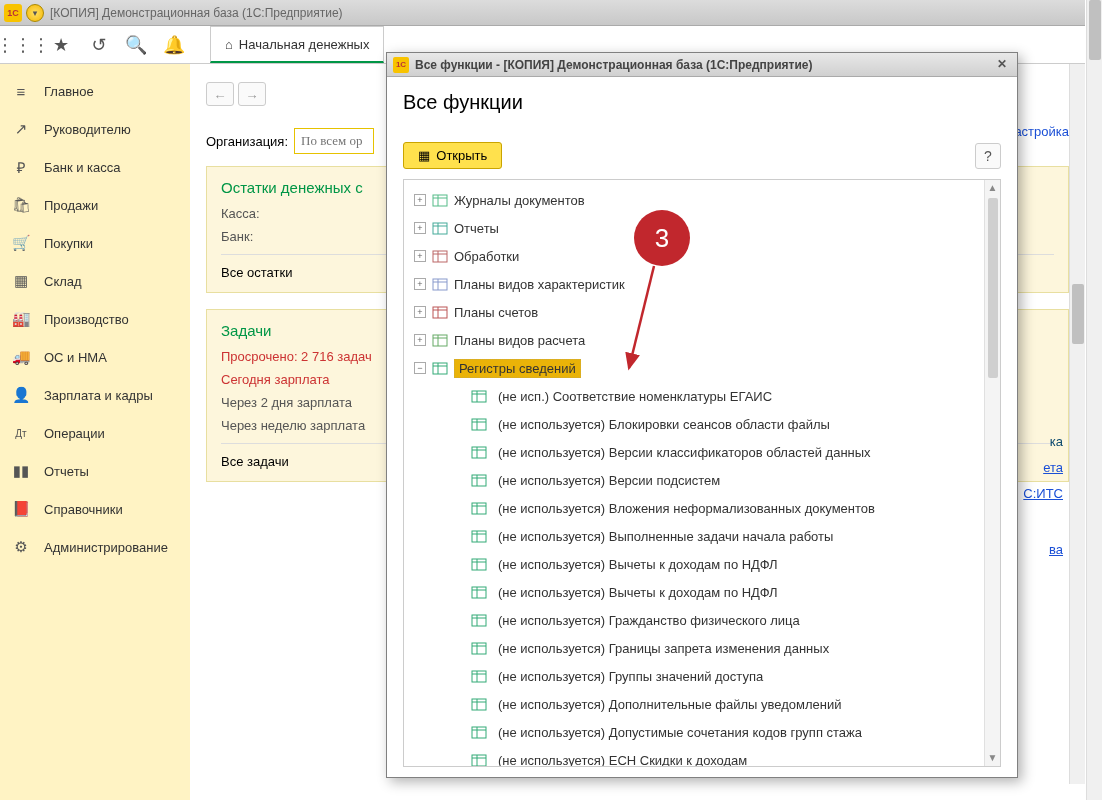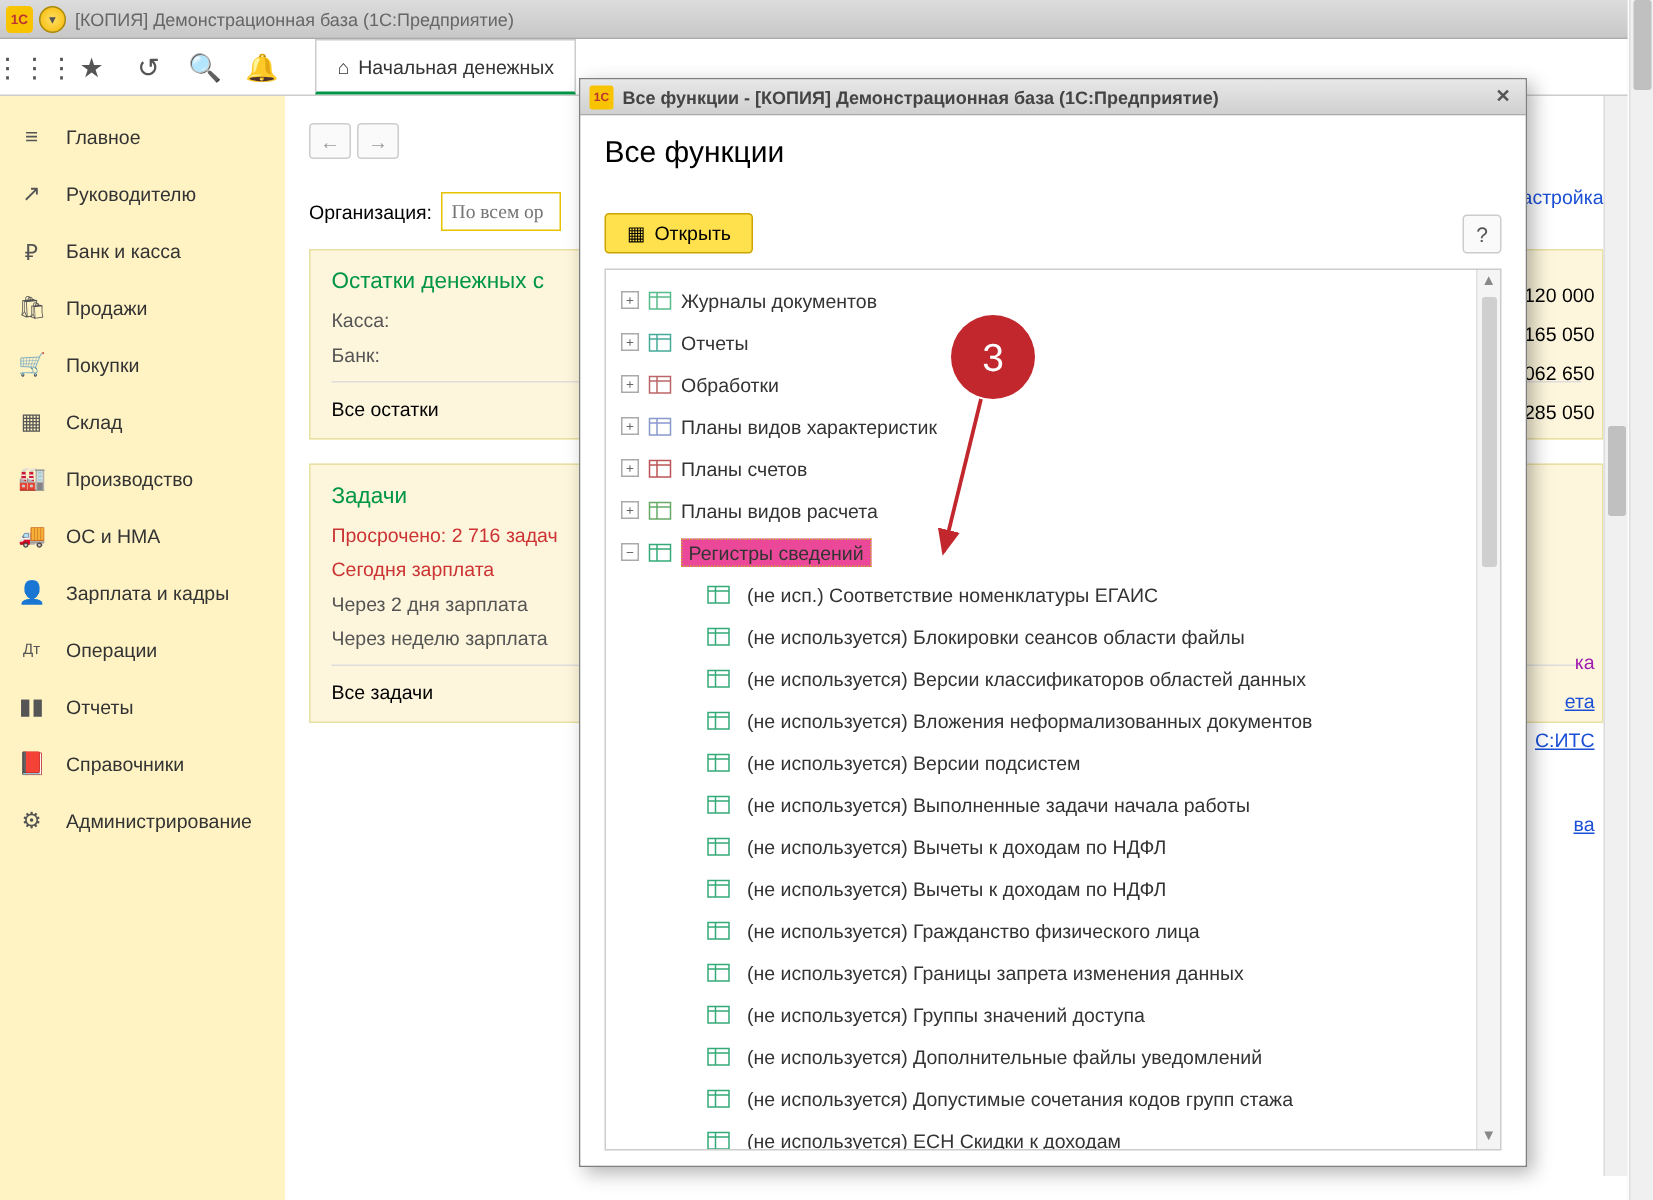--- a/index.html
+++ b/index.html
@@ -41,21 +41,21 @@
 .panel h3 { color: #009646; font-size: 15px; font-weight: normal; margin-bottom: 10px; }
 .panel .row { margin: 8px 0; color:#555;}
 .panel a { color: #000000; text-decoration: none; }
 .panel .red { color: #cc3333; }
 
 .right-values { position:absolute; right:22px; top:120px; font-size:13px; text-align:right;}
 .right-values div { height:26px; line-height:26px;}
 .right-links { position:absolute; right:22px; top:370px; font-size:13px; text-align:right;}
 .right-links div { height:26px; }
 .right-links a { color:#1a4fd6; text-decoration:underline;}
-.right-links .grn { color:#a21caf;text-align:right;}
+.right-links .grn { color:#0c4a6e;text-align:right;}
 
 
 .dialog { position: absolute; left: 386px; top: 52px; width: 632px; height: 726px; background: #f5f5f5; border: 1px solid #808080; box-shadow: 4px 4px 12px rgba(0,0,0,0.3); z-index: 100; display:flex; flex-direction:column;}
 .dlg-title { height: 24px; background: linear-gradient(#e8e8e8,#d0d0d0); display: flex; align-items: center; padding: 0 6px; font-size: 12px; color: #444; border-bottom:1px solid #aaa;}
 .dlg-title .ico { width: 16px; height: 16px; background: #f8c300; border-radius: 2px; font-size: 8px; font-weight: bold; color: #b33; display: flex; align-items: center; justify-content: center; margin-right: 6px; }
 .dlg-title .t { flex: 1; font-weight: bold; }
 .dlg-title .close { width: 18px; height: 16px; text-align: center; color: #555; cursor: pointer; font-weight:bold;}
 .dlg-body { flex:1; background:#fff; margin:0; padding:14px 16px 10px 16px; display:flex; flex-direction:column; overflow:hidden;}
 .dlg-h { font-size: 20px; margin-bottom: 28px; }
 .dlg-bar { display:flex; align-items:center; margin-bottom:10px; gap:6px;}
@@ -66,21 +66,21 @@
 .tree-scroll .up,.tree-scroll .down { height:16px; text-align:center; font-size:10px; color:#888; line-height:16px;}
 .tree-scroll .thumb { position:absolute; top:18px; left:3px; width:10px; height:180px; background:#cfcfcf; border-radius:2px;}
 .tree { font-size: 13px; color: #333; }
 .tnode { display:flex; align-items:center; height:28px; padding-left:6px; gap:6px; cursor:pointer;}
 .tnode.child { padding-left: 40px; gap: 11px; }
 .expander { width:12px; height:12px; border:1px solid #aaa; font-size:9px; line-height:10px; text-align:center; color:#666; background:#fff;}
 .expander.none { border:none; }
 .tico { width:16px; height:14px; display:inline-flex; align-items:center; justify-content:center;}
 .tico svg { width:16px; height:14px;}
 .tnode .lbl {}
-.tnode.selected .lbl { background:#ec4899; border:1px dotted #caa93b; padding:1px 4px;}
+.tnode.selected .lbl { background:#eab308; border:1px dotted #caa93b; padding:1px 4px;}
 
 
 .callout { position:absolute; left:634px; top:210px; z-index:150; pointer-events:none;}
 .callout .circle { width:56px; height:56px; background:#c1272d; border-radius:50%; display:flex; align-items:center; justify-content:center; color:#fff; font-size:26px;}
 .callout svg.arrow { position:absolute; top:48px; left:-10px; }
 
 .hr { border-top:1px solid #ddd; margin:10px 0;}
 
 .big-scroll { position:absolute; right:0; top:64px; width:16px; height:720px; background:#f0f0f0; border-left:1px solid #ddd;}
 .big-scroll .thumb { position:absolute; top:220px; left:2px; width:12px; height:60px; background:#c0c0c0; border-radius:2px;}
@@ -190,26 +190,20 @@
       <div class="panel">
         <h3>Задачи</h3>
         <div class="row red">Просрочено: 2 716 задач</div>
         <div class="row red">Сегодня зарплата</div>
         <div class="row">Через 2 дня зарплата</div>
         <div class="row">Через неделю зарплата</div>
         <div class="hr"></div>
         <a href="#">Все задачи</a>
       </div>
 
-      <div class="right-values">
-        <div>120 000</div>
-        <div>165 050</div>
-        <div>062 650</div>
-        <div>285 050</div>
-      </div>
       <div class="right-links">
         <div class="grn">ка</div>
         <div><a href="#">ета</a></div>
         <div><a href="#">С:ИТС</a></div>
         <div style="margin-top:30px;"><a href="#">ва</a></div>
       </div>
     </div>
   </div>
   <div class="big-scroll">
       <div class="thumb"></div>
@@ -345,32 +339,32 @@
           </div>
           <div class="tnode child">
             <span class="expander none"></span>
             <span class="tico">
               <svg viewBox="0 0 16 14">
                 <rect x="1" y="2" width="14" height="11" fill="#fff" stroke="#3a7"></rect>
                 <line x1="1" y1="5" x2="15" y2="5" stroke="#3a7"></line>
                 <line x1="6" y1="2" x2="6" y2="13" stroke="#3a7"></line>
               </svg>
             </span>
+            <span class="lbl">(не используется) Версии подсистем</span>
+          </div>
+          <div class="tnode child">
+            <span class="expander none"></span>
+            <span class="tico">
+              <svg viewBox="0 0 16 14">
+                <rect x="1" y="2" width="14" height="11" fill="#fff" stroke="#3a7"></rect>
+                <line x1="1" y1="5" x2="15" y2="5" stroke="#3a7"></line>
+                <line x1="6" y1="2" x2="6" y2="13" stroke="#3a7"></line>
+              </svg>
+            </span>
             <span class="lbl">(не используется) Вложения неформализованных документов</span>
-          </div>
-          <div class="tnode child">
-            <span class="expander none"></span>
-            <span class="tico">
-              <svg viewBox="0 0 16 14">
-                <rect x="1" y="2" width="14" height="11" fill="#fff" stroke="#3a7"></rect>
-                <line x1="1" y1="5" x2="15" y2="5" stroke="#3a7"></line>
-                <line x1="6" y1="2" x2="6" y2="13" stroke="#3a7"></line>
-              </svg>
-            </span>
-            <span class="lbl">(не используется) Версии подсистем</span>
           </div>
           <div class="tnode child">
             <span class="expander none"></span>
             <span class="tico">
               <svg viewBox="0 0 16 14">
                 <rect x="1" y="2" width="14" height="11" fill="#fff" stroke="#3a7"></rect>
                 <line x1="1" y1="5" x2="15" y2="5" stroke="#3a7"></line>
                 <line x1="6" y1="2" x2="6" y2="13" stroke="#3a7"></line>
               </svg>
             </span>

